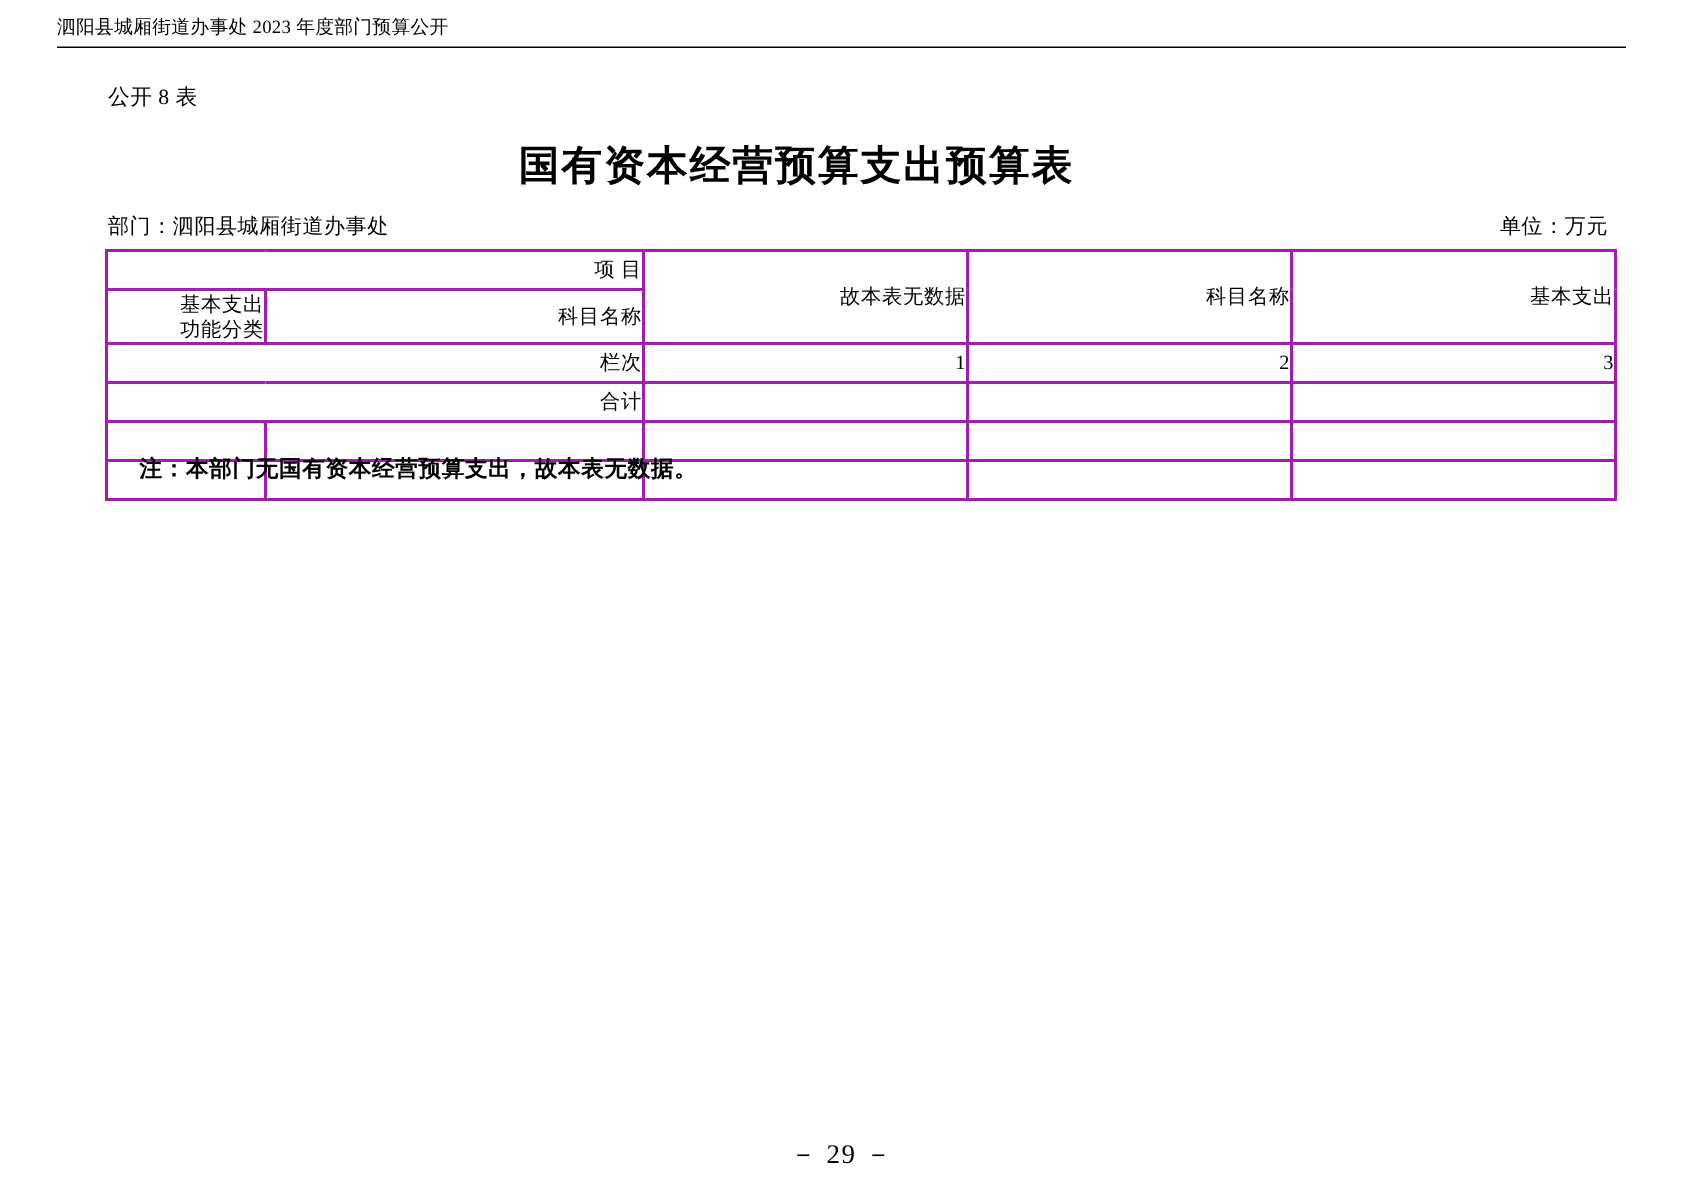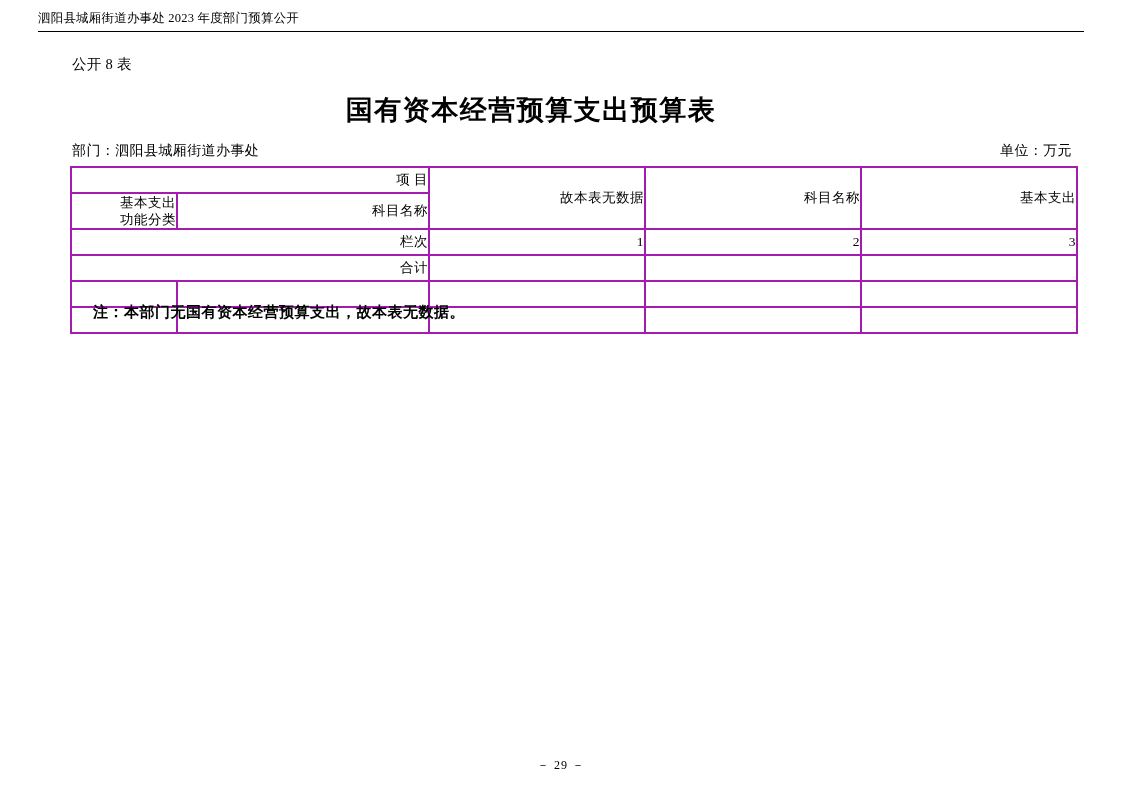--- a/index.html
+++ b/index.html
@@ -117,21 +117,21 @@
     margin-left: 21px;
   }
 
   
   .page-number {
     position: absolute;
     top: 757px;
     left: 0;
     width: 1122px;
     text-align: center;
-    font-size: 12px;
+    font-size: 18px;
     letter-spacing: 1px;
   }
 </style>
 </head>
 <body>
 
 <div class="page">
 
   <div class="doc-header">泗阳县城厢街道办事处 2023 年度部门预算公开</div>
 

